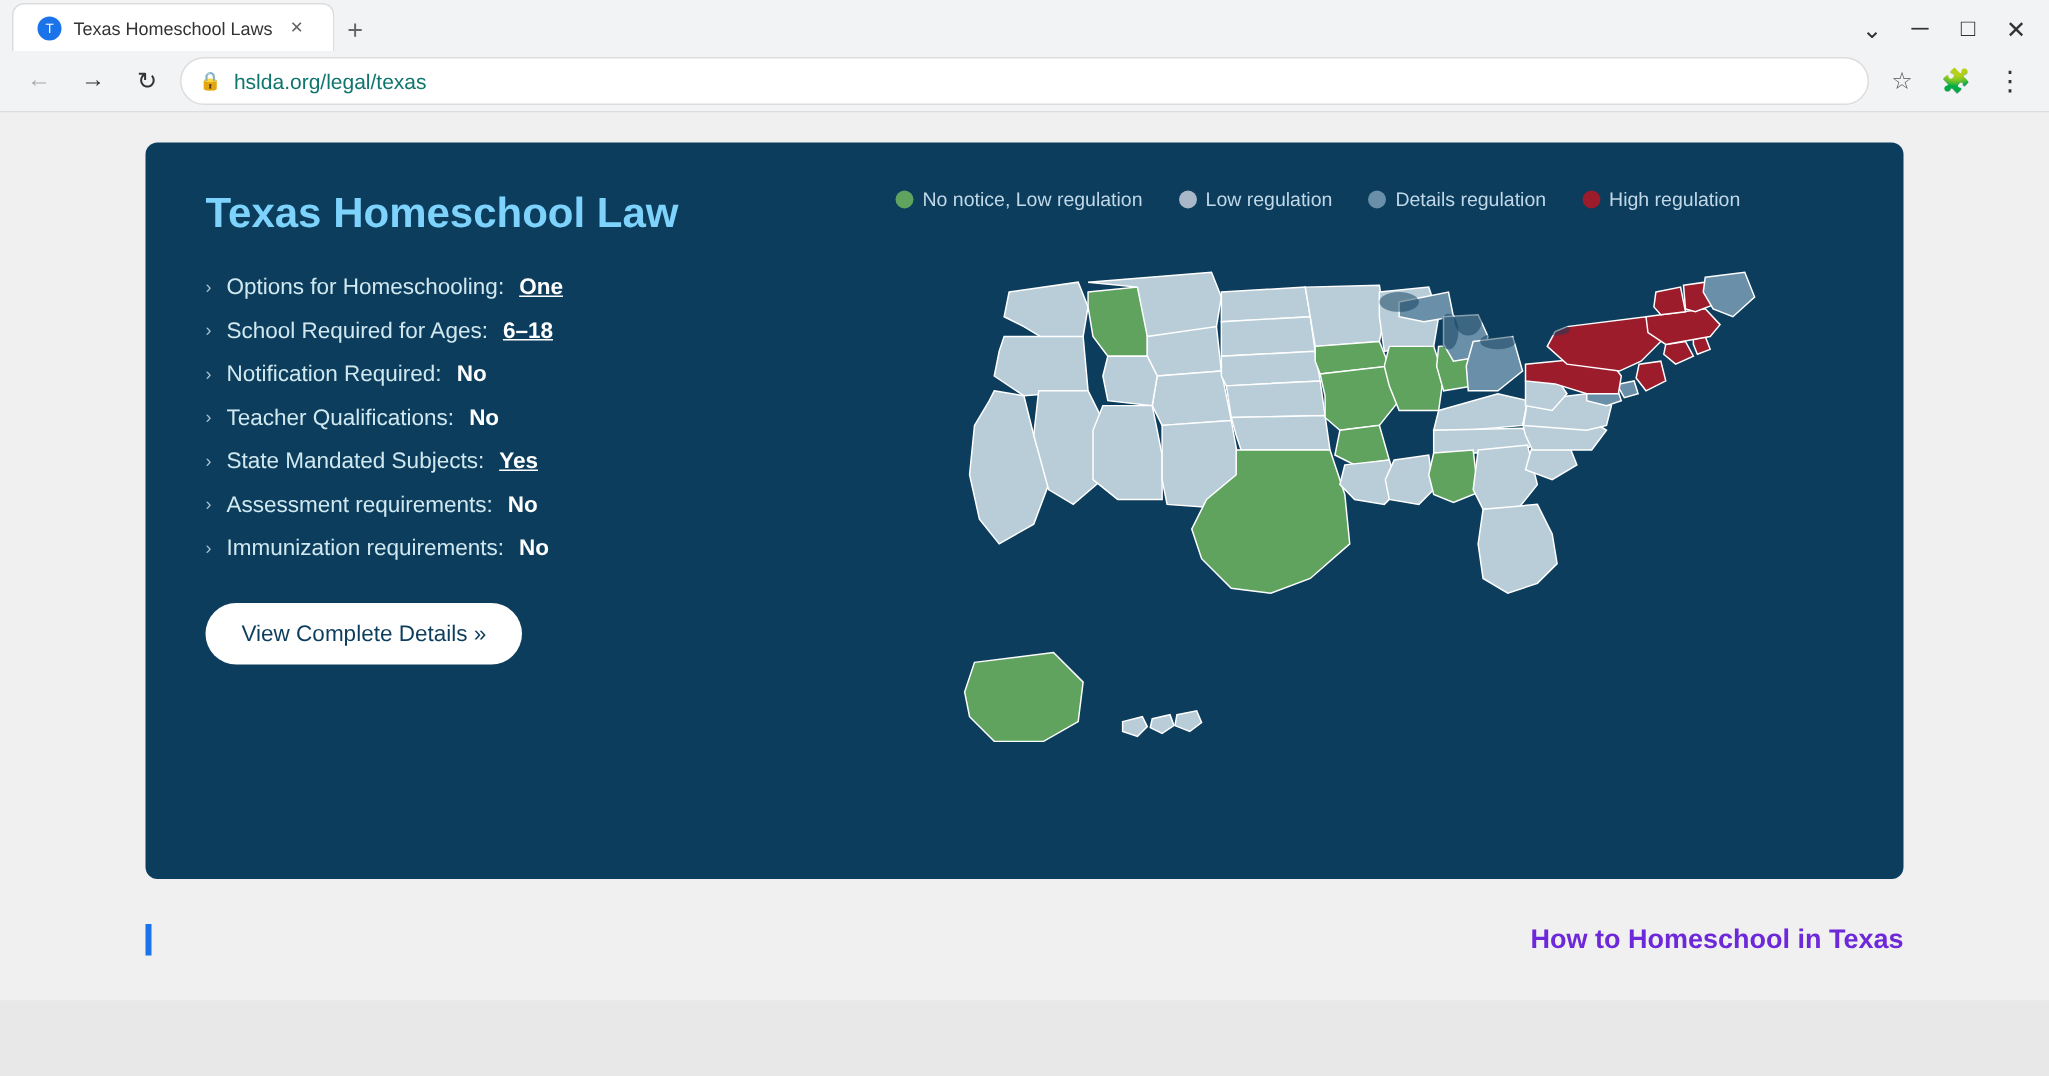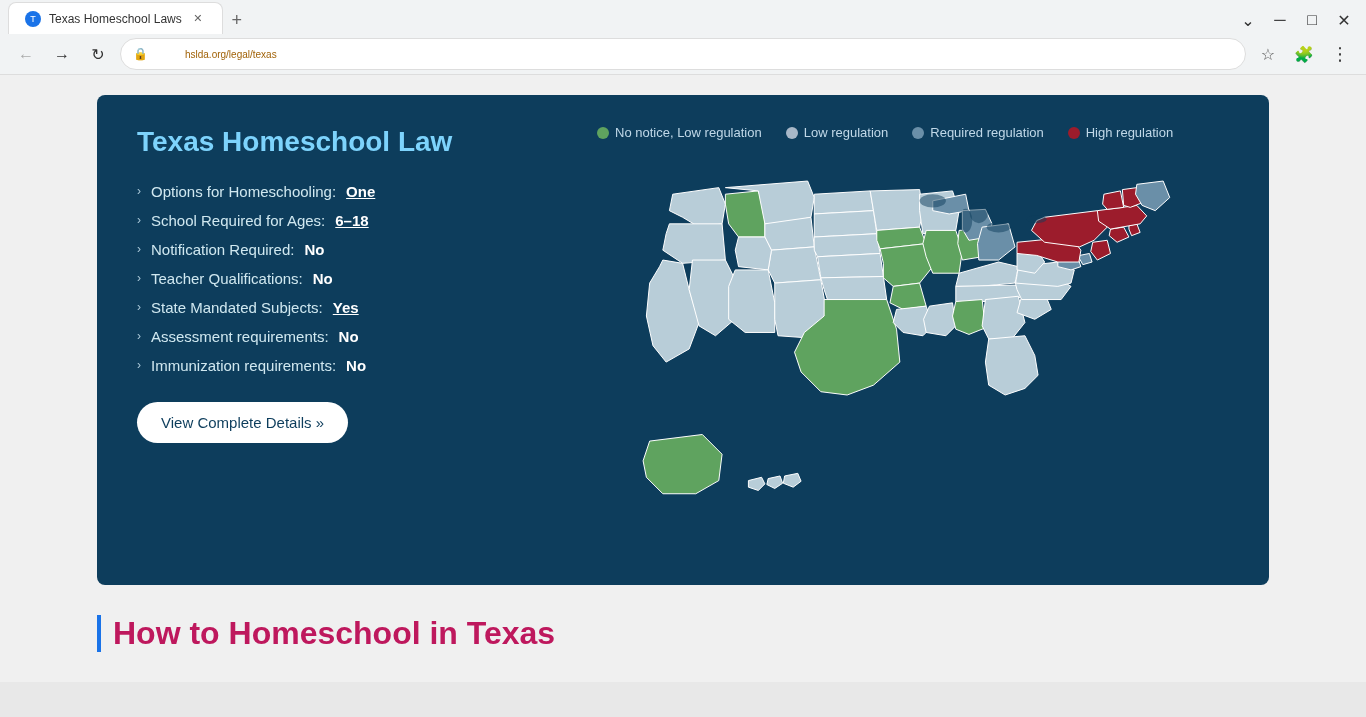--- a/index.html
+++ b/index.html
@@ -80,21 +80,21 @@
       display: flex;
       align-items: center;
       background: white;
       border-radius: 20px;
       padding: 4px 12px;
       gap: 8px;
       border: 1px solid #ddd;
       height: 32px;
     }
     .url-lock { font-size: 12px; color: #555; }
-    .url-text { font-size: 10px; color: #a16207; flex: 1; margin-left: 29px; }
+    .url-text { font-size: 14px; color: #0f766e; flex: 1; }
     .url-action-btn {
       width: 28px; height: 28px;
       border: none; background: transparent;
       border-radius: 50%; cursor: pointer;
       font-size: 16px; color: #555;
       display: flex; align-items: center; justify-content: center;
     }
     .menu-btn {
       width: 28px; height: 28px;
       border: none; background: transparent;
@@ -197,25 +197,26 @@
     .map-container svg {
       width: 100%;
       height: 100%;
     }
 
     
     .how-section {
       padding: 0 0 10px 0;
     }
     .how-title {
-      font-size: 32px;
+      font-size: 18px;
       font-weight: 700;
-      color: #be185d;
+      color: #6d28d9;
       border-left: 4px solid #1a73e8;
       padding-left: 12px;
+      text-align: right;
     }
   </style>
 </head>
 <body>
 
 <div class="browser-chrome">
   <div class="tabs-bar">
     <div class="tab">
       <div class="tab-favicon">T</div>
       <span>Texas Homeschool Laws</span>
@@ -298,21 +299,21 @@
         <div class="legend-item">
           <div class="legend-dot" style="background:#5fa35f;"></div>
           <span>No notice, Low regulation</span>
         </div>
         <div class="legend-item">
           <div class="legend-dot" style="background:#a8b8c8;"></div>
           <span>Low regulation</span>
         </div>
         <div class="legend-item">
           <div class="legend-dot" style="background:#6a8fa8;"></div>
-          <span>Required regulation</span>
+          <span>Details regulation</span>
         </div>
         <div class="legend-item">
           <div class="legend-dot" style="background:#9c1c2c;"></div>
           <span>High regulation</span>
         </div>
       </div>
 
       <div class="map-container">
         <svg viewBox="0 0 960 600" xmlns="http://www.w3.org/2000/svg">
 

